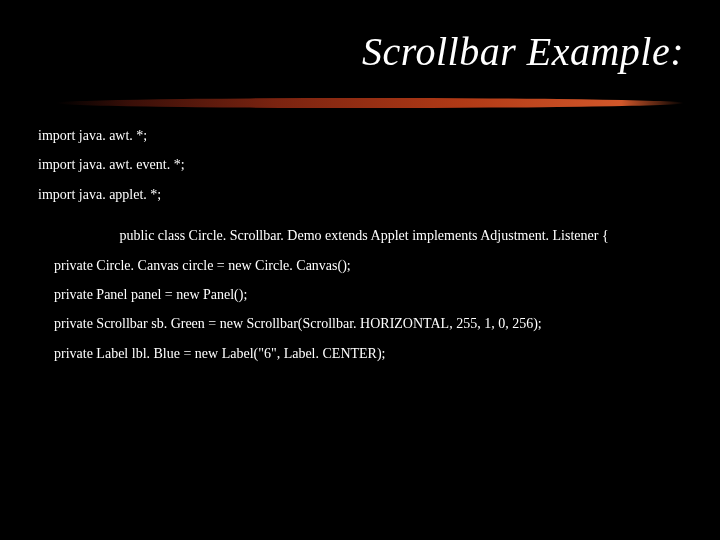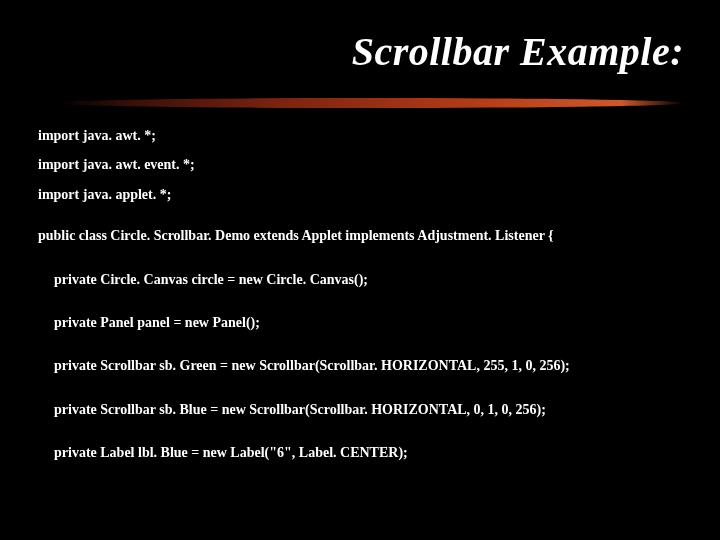--- a/index.html
+++ b/index.html
@@ -8,21 +8,20 @@
     width: 720px;
     height: 540px;
     background: #000000;
     overflow: hidden;
   }
   .slide {
     width: 720px;
     height: 540px;
     position: relative;
     box-sizing: border-box;
-    font-weight: bold;
   }
   .title {
     font-family: "Times New Roman", Times, serif;
     font-style: italic;
     color: #ffffff;
     font-size: 40px;
     position: absolute;
     top: 28px;
     left: 0;
     right: 36px;
@@ -51,24 +50,24 @@
     color: #ffffff;
     font-size: 14px;
     line-height: 1.1;
   }
   .code-line {
     margin-bottom: 14px;
     white-space: pre;
   }
   .indent-1 {
     padding-left: 16px;
-    margin-top: 28px;
   }
   .group-gap {
     margin-top: 26px;
+    text-align: center;
   }
 </style>
 </head>
 <body>
 
 <div class="slide">
 
   <div class="title">Scrollbar Example:</div>
 
   <div class="underline">
@@ -89,18 +88,17 @@
 
   <div class="code-block">
     <div class="code-line">import java. awt. *;</div>
     <div class="code-line">import java. awt. event. *;</div>
     <div class="code-line">import java. applet. *;</div>
 
     <div class="code-line group-gap">public class Circle. Scrollbar. Demo extends Applet implements Adjustment. Listener {</div>
     <div class="code-line indent-1">private Circle. Canvas circle = new Circle. Canvas();</div>
     <div class="code-line indent-1">private Panel panel = new Panel();</div>
     <div class="code-line indent-1">private Scrollbar sb. Green = new Scrollbar(Scrollbar. HORIZONTAL, 255, 1, 0, 256);</div>
-    <div class="code-line indent-1">private Scrollbar sb. Blue = new Scrollbar(Scrollbar. HORIZONTAL, 0, 1, 0, 256);</div>
 
     <div class="code-line indent-1">private Label lbl. Blue = new Label("6", Label. CENTER);</div>
   </div>
 
 </div>
 
 </body></html>

